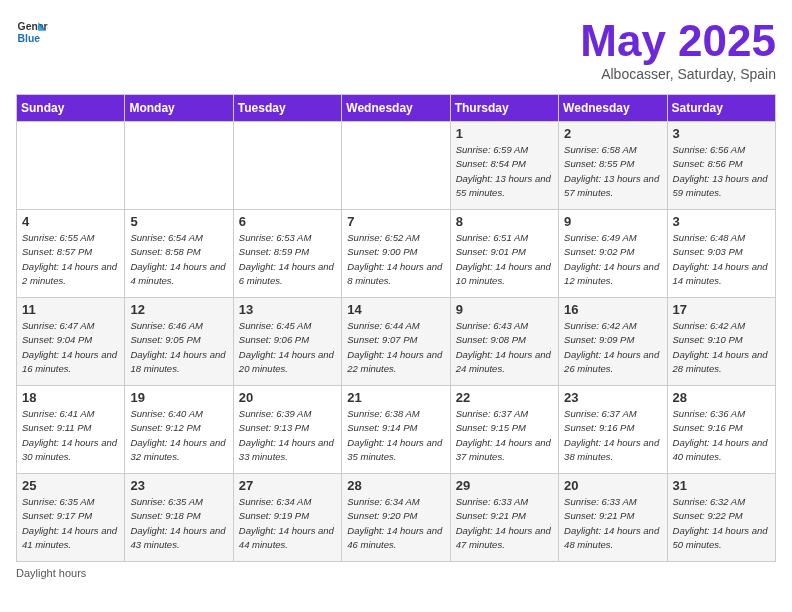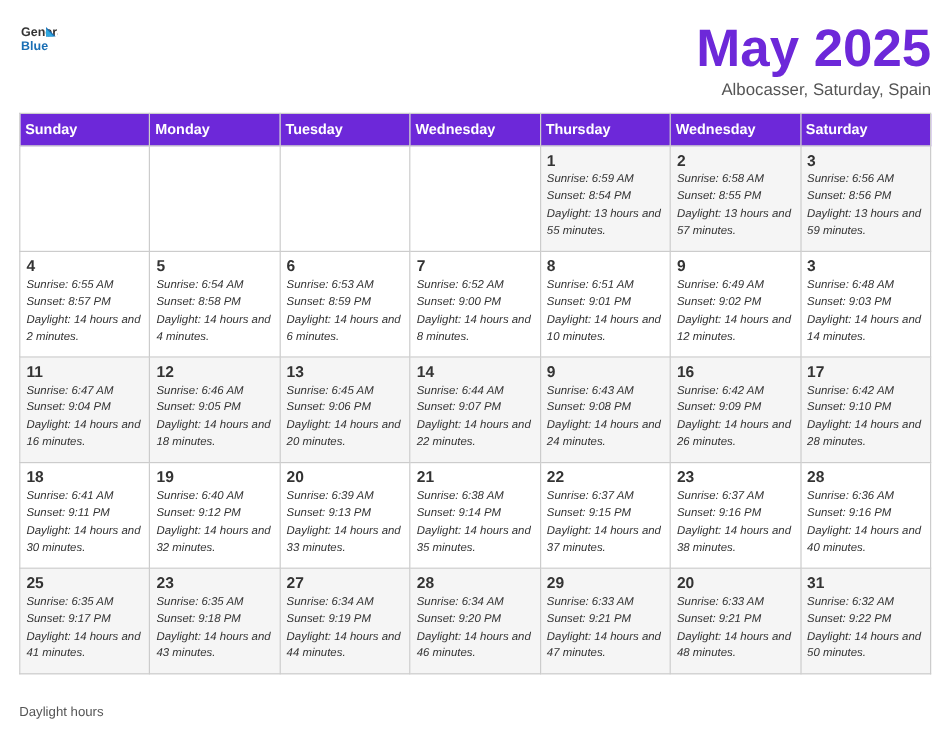--- a/index.html
+++ b/index.html
@@ -72,21 +72,21 @@
     .day-info {
       font-size: 9.5px;
       color: #333;
       line-height: 1.5;
       font-style: italic;
     }
     .empty-cell {
       background: #fff !important;
     }
     .footer {
-      margin-top: 26px;
+      margin-top: 5px;
       font-size: 11px;
       color: #555;
     }
   </style>
 </head>
 <body>
 
 <div class="header">
   <div class="logo">
     <svg class="logo-icon" viewBox="0 0 40 40" xmlns="http://www.w3.org/2000/svg">

